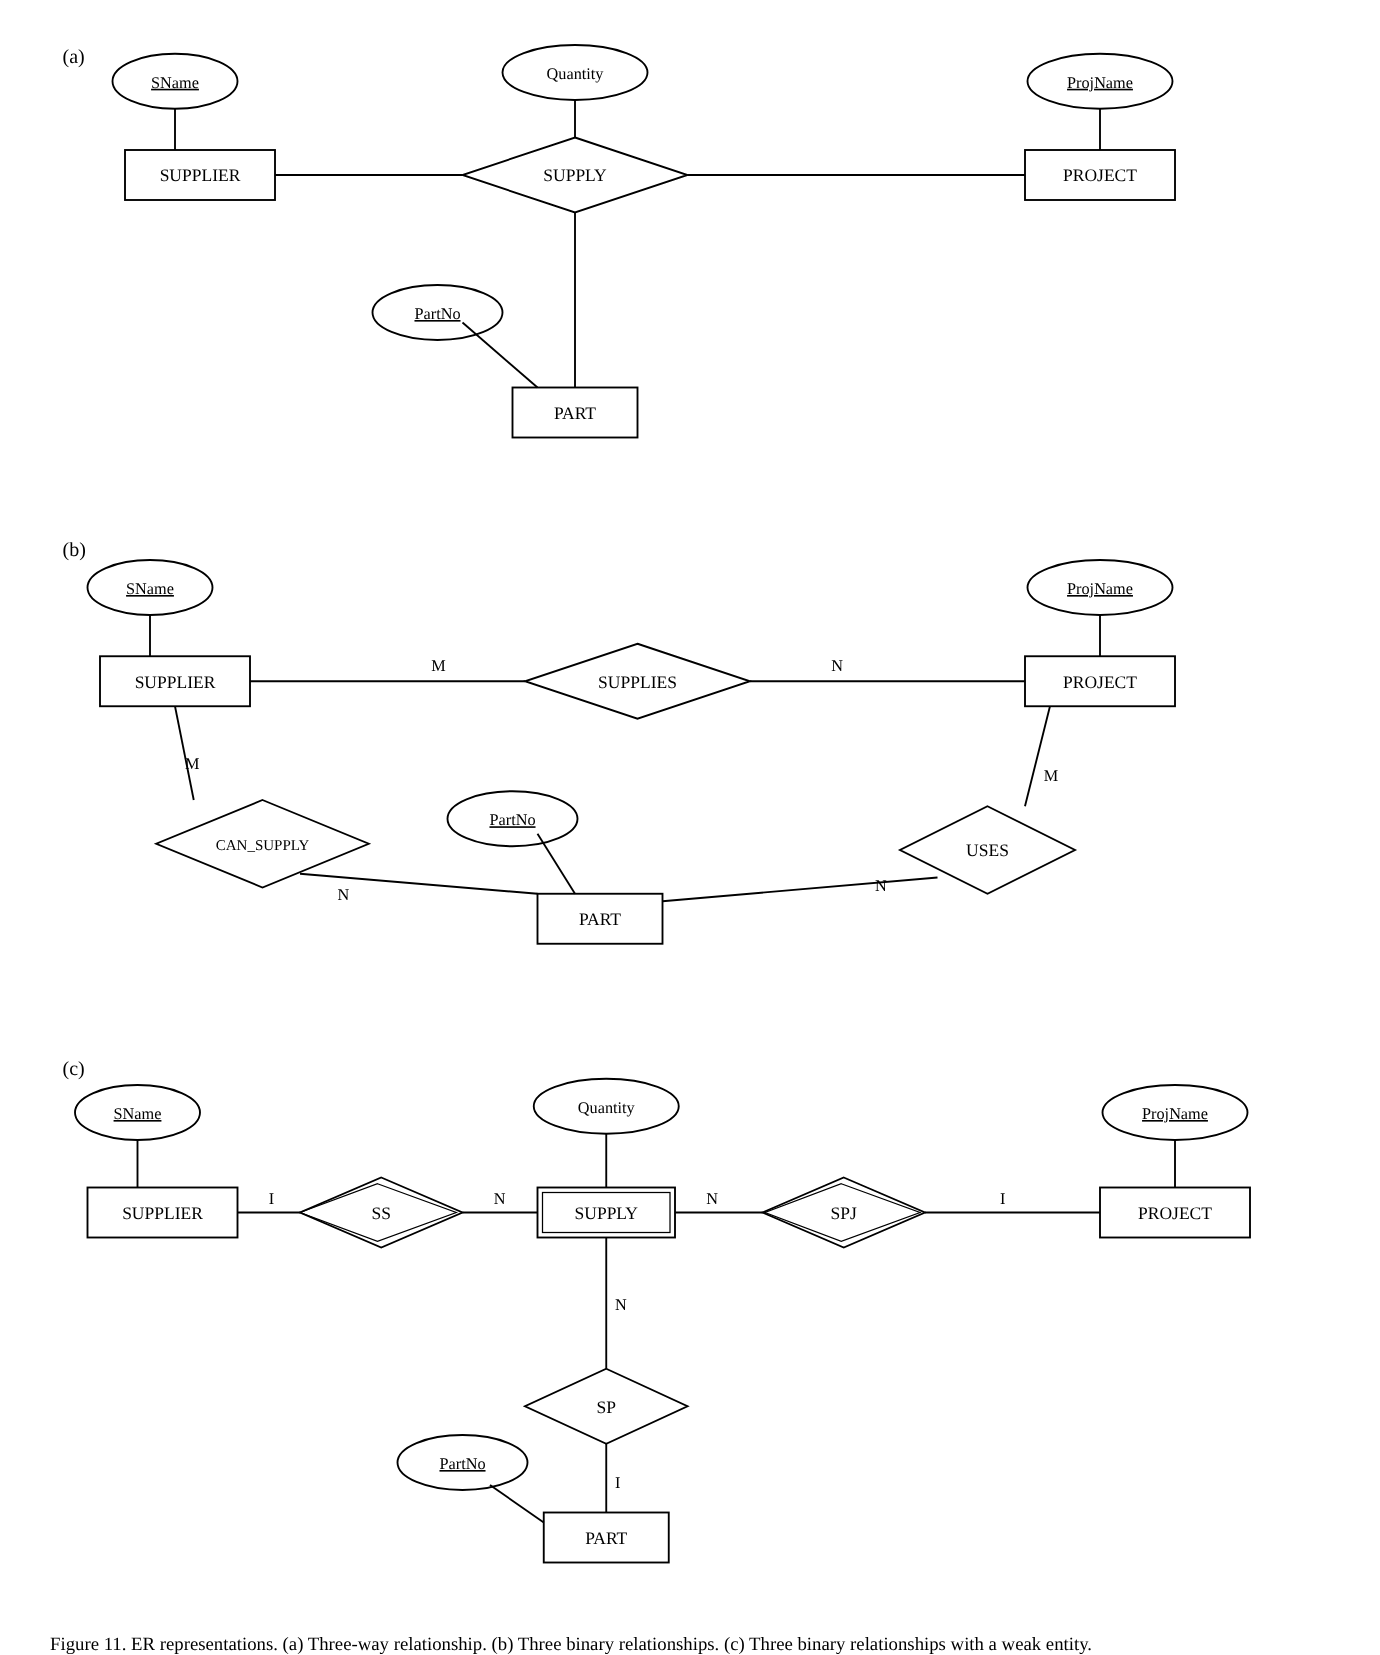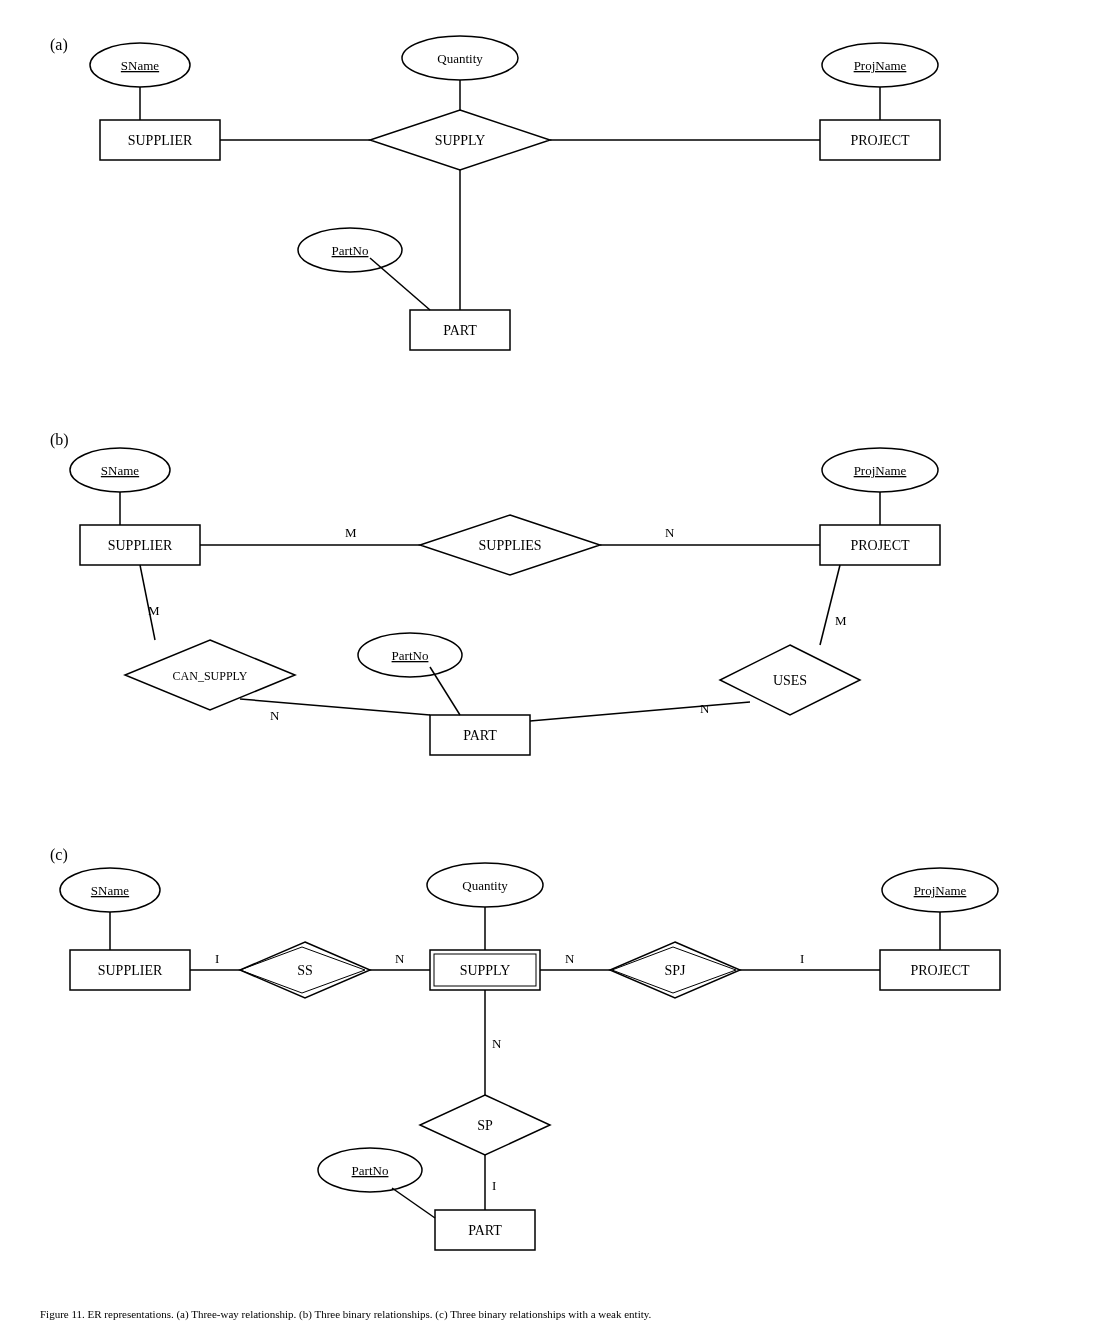--- a/index.html
+++ b/index.html
@@ -12,21 +12,21 @@
     .page {
       width: 1104px;
       min-height: 1324px;
       padding: 10px 20px;
       position: relative;
     }
     svg {
       display: block;
     }
     .caption {
-      font-size: 11px;
+      font-size: 15px;
       font-family: 'Times New Roman', Times, serif;
       margin-top: 8px;
       padding-left: 20px;
     }
   </style>
 </head>
 <body>
 
 <div class="page">
 

